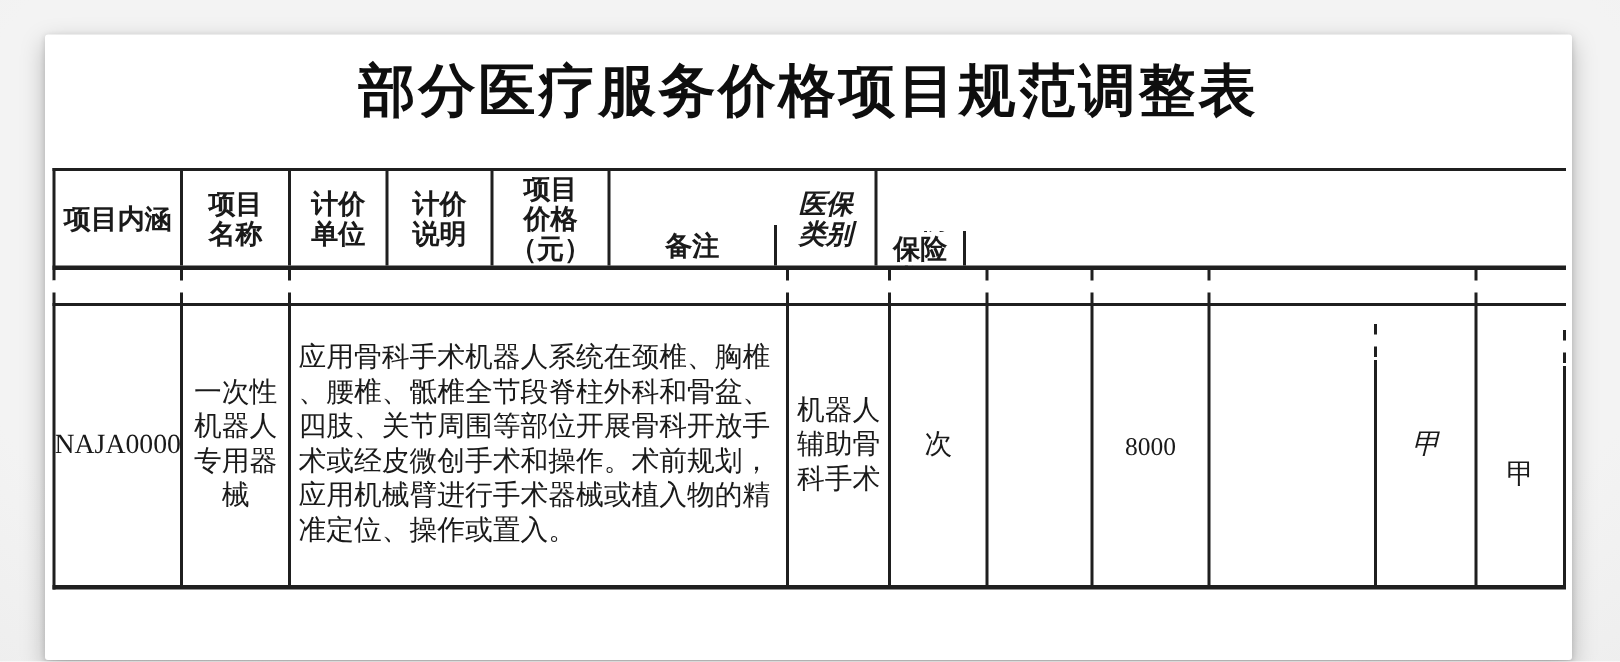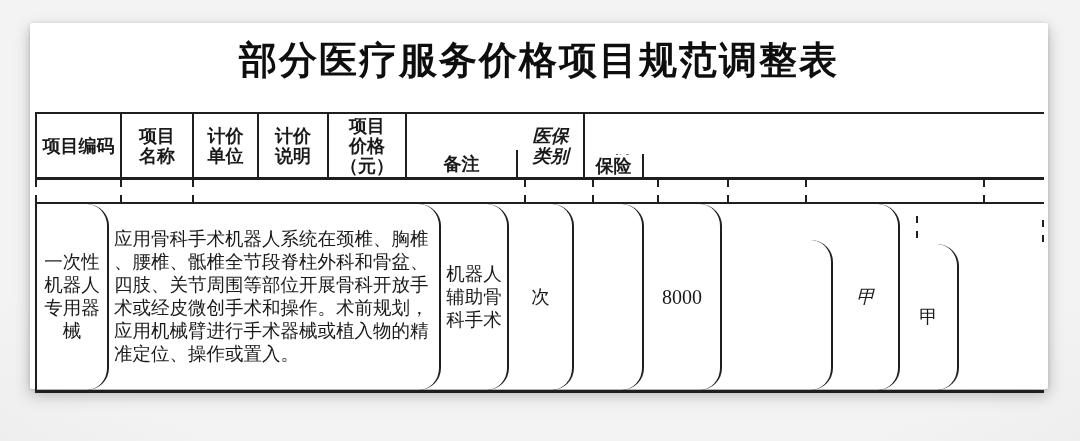--- a/index.html
+++ b/index.html
@@ -12,21 +12,21 @@
   html,body{width:1080px;height:441px;overflow:hidden;}
   body{
     font-family:"Liberation Serif","DejaVu Serif",serif;
     background:radial-gradient(120% 170% at 50% 35%, #f3f3f3 45%, #dcdcdc 100%);
     position:relative;
     color:var(--ink);
   }
   .card{
     position:absolute;
     left:30px; top:23px;
-    width:1018px; height:366px;
+    width:1018px; height:417px;
     background:var(--paper);
     box-shadow:0 6px 16px rgba(0,0,0,.25), 0 1px 4px rgba(0,0,0,.15);
     border-radius:2px;
   }
   .title{
     position:absolute;
     top:12px; left:0;
     width:100%;
     text-align:center;
     font-size:38px;
@@ -70,52 +70,51 @@
   }
   .hcell{
     font-weight:bold;
     font-size:18px;
     line-height:20px;
     white-space:pre-line;
   }
   .dcell{
     font-size:18.5px;
     line-height:23px;
-    border-radius:22px;
   }
   .wrap{
     word-break:break-all;
     line-break:anywhere;
     padding:0 3px;
   }
   .content-cell{
     justify-content:flex-start;
     text-align:left;
     padding:0 4px 0 5px;
     word-break:break-all;
     line-break:anywhere;
   }
-  .price-cell{ font-size:20px; }
+  .price-cell{ font-size:17px; }
 
   
   .c1{width:85px;} .c2{width:72px;} .c3{width:332px;} .c4{width:68px;}
   .c5{width:65px;} .c6{width:70px;} .c7{width:78px;} .c8{width:111px;margin-top:36px;}
   .c9{width:67px;font-style:italic;} .c10{width:59px;margin-top:40px;}
 </style>
 </head>
 <body>
 
 <div class="card">
 
   <h1 class="title">部分医疗服务价格项目规范调整表</h1>
 
   <div class="tablewrap">
 
     <div class="row header-row">
-      <div class="cell hcell c1">项目编码</div>
+      <div class="cell hcell c1">项目内涵</div>
       <div class="cell hcell c2">项目
 名称</div>
       <div class="cell hcell c5">计价
 单位</div>
       <div class="cell hcell c6">计价
 说明</div>
       <div class="cell hcell c7">项目
 价格
 （元）</div>
       <div class="cell hcell c8">备注</div>
@@ -148,20 +147,21 @@
       <div class="stub c4"></div>
         <div class="stub c5"></div>
         <div class="stub c6"></div>
       <div class="stub c7"></div>
         <div class="stub c8"></div>
         <div class="stub c9"></div>
       <div class="stub c10"></div>
     </div>
 
     <div class="row data-row">
+      <div class="cell dcell c1">NAJA0000</div>
       <div class="cell dcell wrap c2">一次性机器人专用器械</div>
       <div class="cell dcell content-cell c3">应用骨科手术机器人系统在颈椎、胸椎、腰椎、骶椎全节段脊柱外科和骨盆、四肢、关节周围等部位开展骨科开放手术或经皮微创手术和操作。术前规划，应用机械臂进行手术器械或植入物的精准定位、操作或置入。</div>
       <div class="cell dcell wrap c4">机器人辅助骨科手术</div>
       <div class="cell dcell c5">次</div>
       <div class="cell dcell c6"></div>
       <div class="cell dcell price-cell c7">8000</div>
       <div class="cell dcell c8"></div>
       <div class="cell dcell c9">甲</div>
       <div class="cell dcell c10">甲</div>
     </div>

